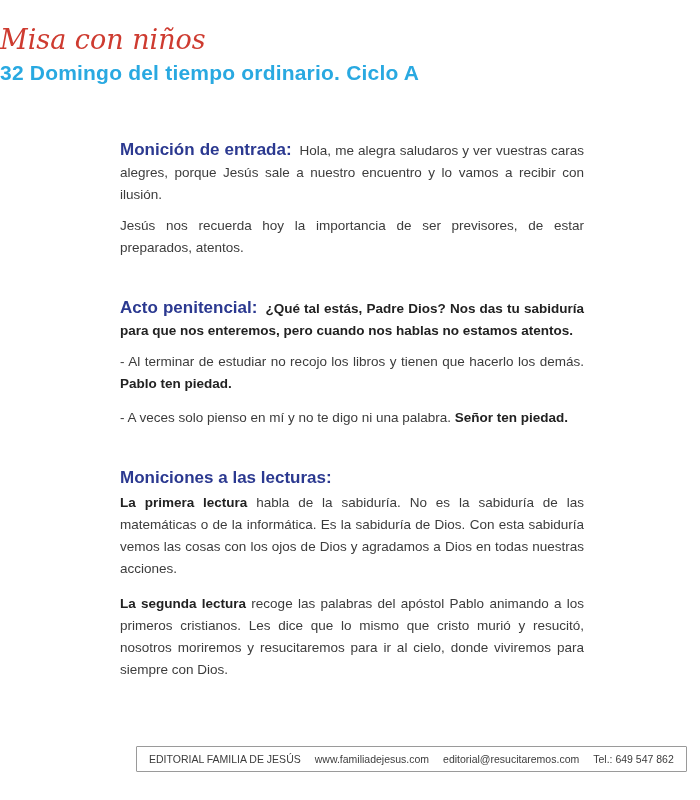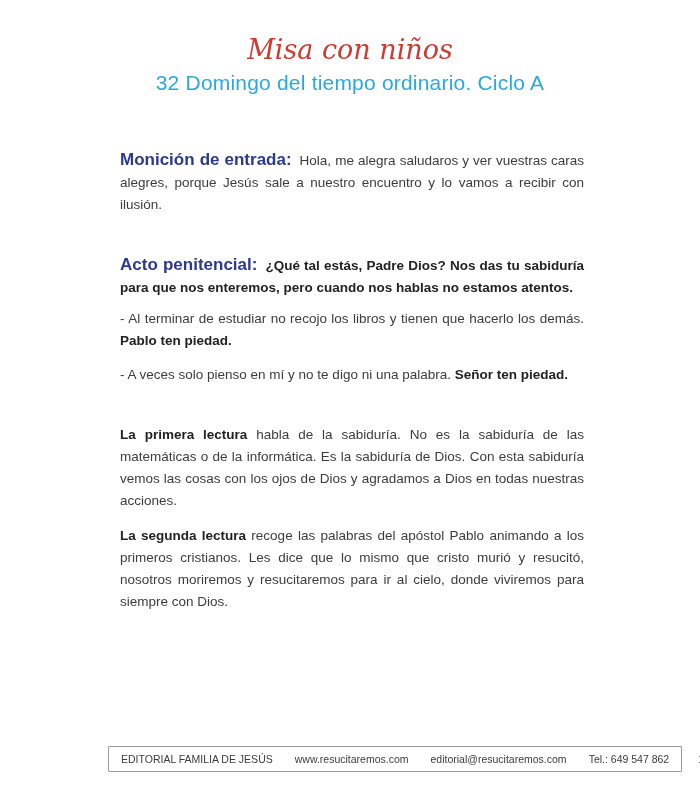--- a/index.html
+++ b/index.html
@@ -4,33 +4,33 @@
 <style>
   html, body { margin: 0; padding: 0; }
   body {
     width: 700px; height: 800px;
     background: #ffffff;
     font-family: "Liberation Sans", sans-serif;
     color: #3c3c3c;
     overflow: hidden;
     position: relative;
   }
-  .page-header { padding-top: 34px; text-align: center; }
+  .page-header { padding-top: 24px; }
   .doc-title {
     font-family: "DejaVu Serif", serif;
     font-style: italic;
     font-weight: 400;
     font-size: 27px;
     line-height: 1.15;
     color: #ce3b30;
     margin: 0;
   }
   .doc-subtitle {
     font-size: 21px;
-    font-weight: 400;
+    font-weight: 700;
     line-height: 1.2;
     color: #29a9e1;
     margin: 5px 0 0 0;
     letter-spacing: 0.2px;
   }
   .content {
     margin: 54px 116px 0 120px;
     width: 464px;
     font-size: 13.5px;
     line-height: 22px;
@@ -55,60 +55,63 @@
     position: absolute;
     left: 108px; top: 746px;
     display: flex;
     align-items: center;
   }
   .footer-box {
     border: 1px solid #9a9a9a;
     border-radius: 1px;
     padding: 6px 12px;
     display: flex;
-    gap: 22px;
+    gap: 14px;
     font-size: 10.5px;
     color: #3c3c3c;
     white-space: nowrap;
+    margin-left: 28px;
   }
   .page-number {
     margin-left: 16px;
     font-size: 11px;
     color: #3c3c3c;
   }
 </style>
 </head>
 <body>
 
 <div class="page-header">
   <h1 class="doc-title">Misa con niños</h1>
   <h2 class="doc-subtitle">32 Domingo del tiempo ordinario. Ciclo A</h2>
 </div>
 
 <div class="content">
 
   <div class="section">
     <p><span class="sec-heading">Monición de entrada:</span><span>Hola, me alegra saludaros y ver vuestras caras alegres, porque Jesús sale a nuestro encuentro y lo vamos a recibir con ilusión.</span></p>
+    <p>Jesús nos recuerda hoy la importancia de ser previsores, de estar preparados, atentos.</p>
   </div>
 
   <div class="section">
     <p><span class="sec-heading">Acto penitencial:</span><span class="bold">¿Qué tal estás, Padre Dios? Nos das tu sabiduría para que nos enteremos, pero cuando nos hablas no estamos atentos.</span></p>
     <p class="litany"><span>- Al terminar de estudiar no recojo los libros y tienen que hacerlo los demás.</span> <span class="bold">Pablo ten piedad.</span></p>
     <p class="litany"><span>- A veces solo pienso en mí y no te digo ni una palabra.</span> <span class="bold">Señor ten piedad.</span></p>
   </div>
 
   <div class="section">
+    <span class="sec-heading block">Moniciones a las lecturas:</span>
     <p class="reading-par"><span class="bold">La primera lectura</span> <span>habla de la sabiduría. No es la sabiduría de las matemáticas o de la informática. Es la sabiduría de Dios. Con esta sabiduría vemos las cosas con los ojos de Dios y agradamos a Dios en todas nuestras acciones.</span></p>
     <p class="reading-par"><span class="bold">La segunda lectura</span> <span>recoge las palabras del apóstol Pablo animando a los primeros cristianos. Les dice que lo mismo que cristo murió y resucitó, nosotros moriremos y resucitaremos para ir al cielo, donde viviremos para siempre con Dios.</span></p>
 
   </div>
 
 </div>
 
 <div class="page-footer">
   <div class="footer-box">
     <span>EDITORIAL FAMILIA DE JESÚS</span>
-    <span>www.resucitaremos.com</span>
+    <span>www.familiadejesus.com</span>
     <span>editorial@resucitaremos.com</span>
     <span>Tel.: 649 547 862</span>
   </div>
   <span class="page-number">1</span>
 </div>
 
 </body></html>

